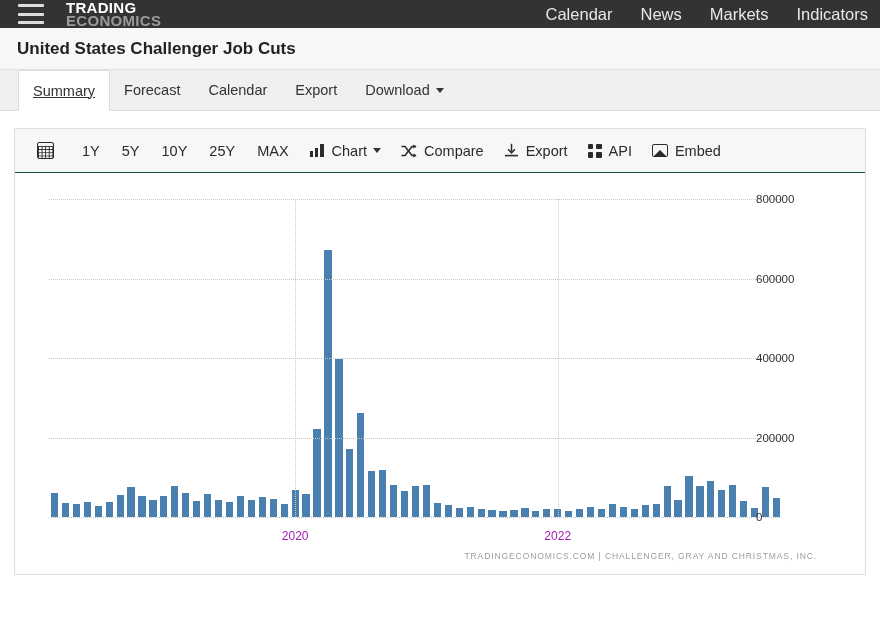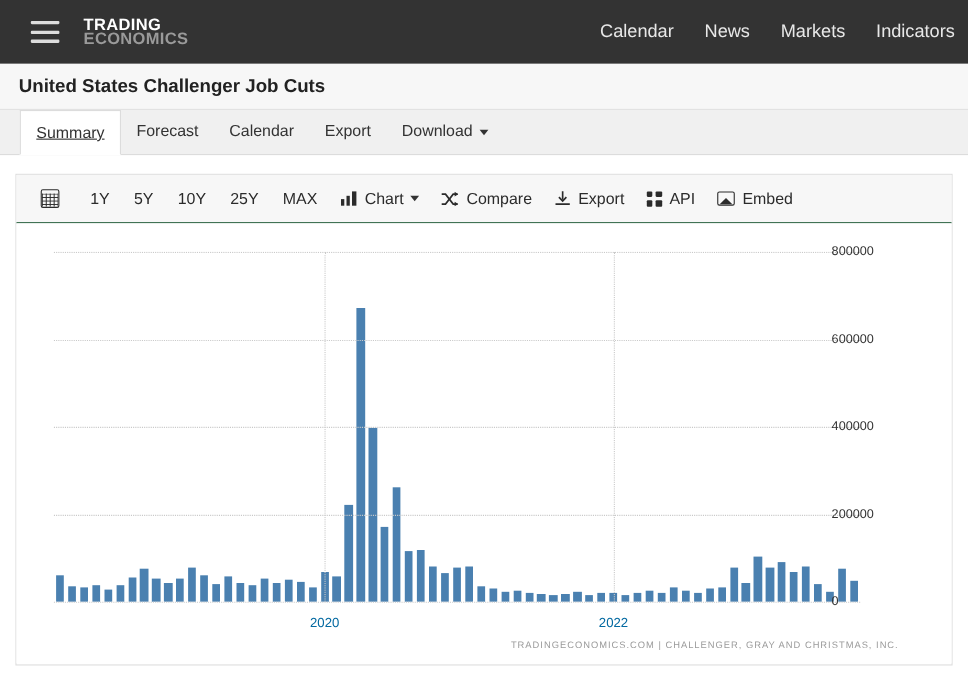--- a/index.html
+++ b/index.html
@@ -10,25 +10,25 @@
   body {
     width: 880px;
     height: 621px;
     font-family: "Liberation Sans", sans-serif;
     overflow: hidden;
     position: relative;
   }
 
   
   .topbar {
-    height: 58px;
+    height: 28px;
     background: #333333;
     display: flex;
     align-items: center;
-    padding: 0 0 0 28px;
+    padding: 0 0 0 18px;
     box-sizing: border-box;
   }
   .hamburger {
     width: 26px;
     height: 20px;
     display: flex;
     flex-direction: column;
     justify-content: space-between;
     cursor: pointer;
     flex: 0 0 auto;
@@ -260,21 +260,21 @@
     position: absolute;
     left: 741px;
     font-size: 11.5px;
     color: #333333;
     transform: translateY(-50%);
     white-space: nowrap;
   }
   .xtick {
     position: absolute;
     font-size: 12px;
-    color: #0369a1;
+    color: #a21caf;
     transform: translateX(-50%);
     white-space: nowrap;
   }
   .bars {
     position: absolute;
     left: 0; right: 0; bottom: 0; top: 0;
   }
   .bar {
     position: absolute;
     bottom: 0;

